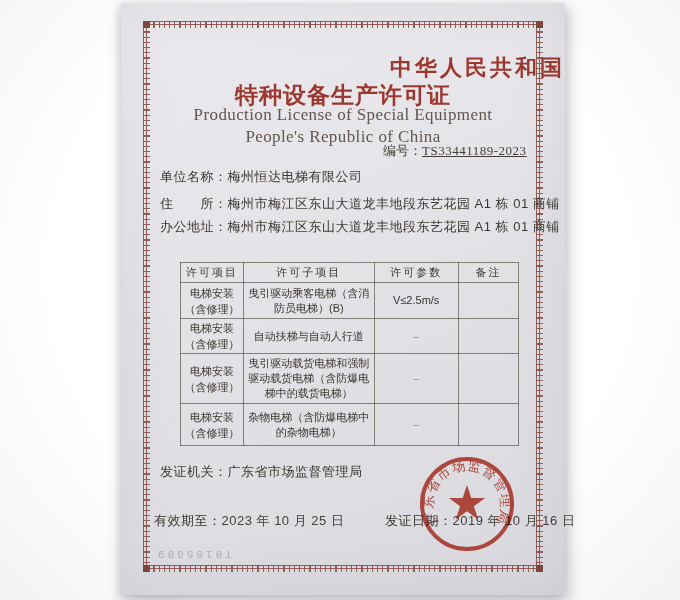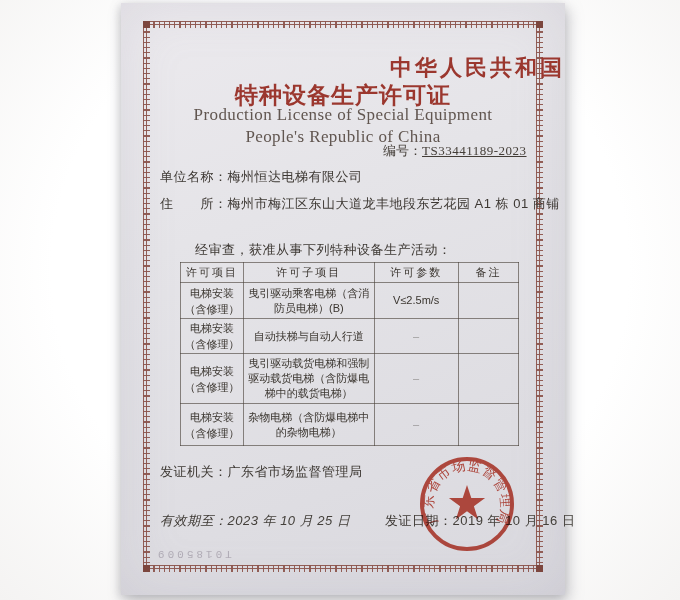--- a/index.html
+++ b/index.html
@@ -53,21 +53,21 @@
     font-size:11px;color:#3a352f;}
   table.lic th,table.lic td{border:1px solid rgba(75,66,58,.62);
     text-align:center;vertical-align:middle;padding:1px 3px;line-height:15px;font-weight:normal;}
   table.lic th{letter-spacing:2px;}
   tr.rh{height:20px}.r1{height:36px}.r2{height:35px}.r3{height:50px}.r4{height:42px}
   td .il{line-height:16px;}
   .dash{color:rgba(60,55,50,.42);}
 
   .foot{position:absolute;font-size:13px;color:#3d3833;white-space:nowrap;letter-spacing:.5px;}
   .issuer{left:39px;top:460px;}
-  .valid{left:39px;top:509px;font-style:italic;}
+  .valid{left:33px;top:509px;}
   .issued{left:264px;top:509px;}
   .foot .num{font-family:"Liberation Sans",sans-serif;color:#44403b;}
 
   .seal{position:absolute;left:276px;top:431px;mix-blend-mode:multiply;opacity:.88;}
 
   .faint-serial{position:absolute;left:34px;top:545px;font-size:11px;
     font-family:"Liberation Mono",monospace;letter-spacing:3px;
     color:rgba(125,115,130,.45);transform:rotate(180deg);}
 </style>
 </head>
@@ -95,21 +95,23 @@
     <div class="serial">
       <span>编号：</span><span class="num">TS33441189-2023</span>
     </div>
 
     <div class="field f0">
       <span>单位名称：</span><span>梅州恒达电梯有限公司</span>
     </div>
     <div class="field f1">
       <span>住　　所：</span><span>梅州市梅江区东山大道龙丰地段东艺花园 A1 栋 01 商铺</span>
     </div>
-    <div class="approval">经审查，获准从事下列特种设备生产活动：</div>
+    <div class="field f2">
+      <span>办公地址：</span><span>梅州市梅江区东山大道龙丰地段东艺花园 A1 栋 01 商铺</span>
+    </div>
 
     <table class="lic">
       <colgroup>
           <col style="width:63px">
           <col style="width:130px">
           <col style="width:84px">
           <col style="width:60px">
         </colgroup>
       <thead>
         <tr class="rh">

